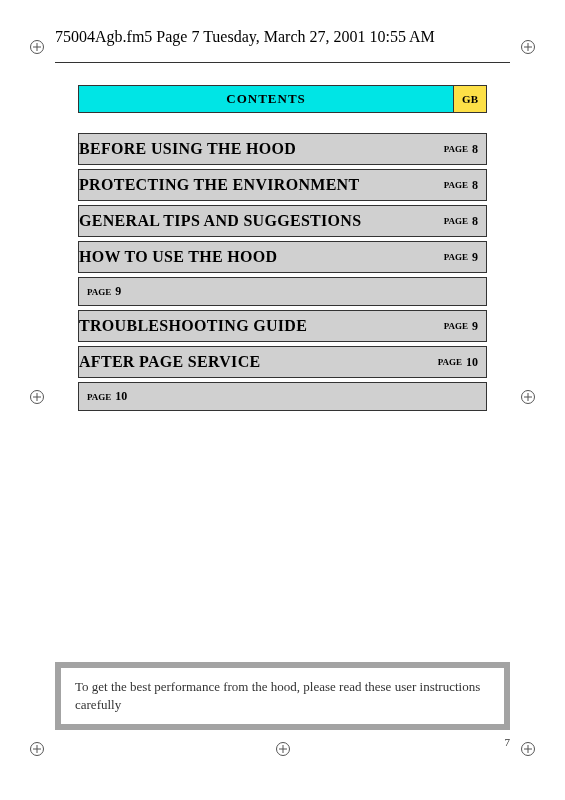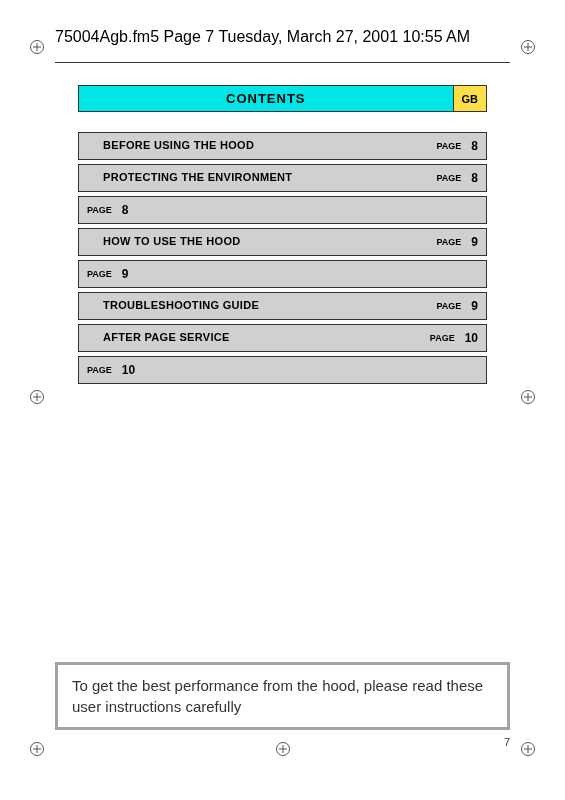--- a/index.html
+++ b/index.html
@@ -15,20 +15,21 @@
       font-family: Arial, Helvetica, sans-serif;
       position: relative;
       overflow: hidden;
     }
 
     .page {
       width: 565px;
       height: 800px;
       background: #ffffff;
       position: relative;
+      font-family: Liberation Serif, serif;
     }
 
     
     .header-bar {
       position: absolute;
       top: 28px;
       left: 55px;
       right: 55px;
       display: flex;
       align-items: center;
@@ -107,36 +108,36 @@
       justify-content: center;
       font-size: 11px;
       font-weight: bold;
       color: #000;
       min-width: 32px;
       border-left: 1.5px solid #333;
     }
 
     .toc-label {
       flex: 1;
-      padding: 6px 24px;
-      font-size: 11px;
+      padding: 6px 0;
+      font-size: 16px;
       font-weight: bold;
       color: #000;
       letter-spacing: 0.3px;
     }
 
     .toc-page {
       padding: 6px 8px;
       font-size: 10px;
       font-weight: bold;
       color: #000;
       white-space: nowrap;
       display: flex;
       align-items: center;
-      gap: 8px;
+      gap: 2px;
       justify-content: flex-end;
     }
 
     .toc-page .page-word {
       font-size: 9px;
       font-weight: bold;
       color: #000;
       text-transform: uppercase;
       margin-right: 2px;
     }
@@ -154,23 +155,23 @@
       display: flex;
       align-items: stretch;
     }
 
     
     .bottom-note {
       position: absolute;
       bottom: 70px;
       left: 55px;
       right: 55px;
-      border: 3px solid #a3a3a3;
+      border: 6px solid #a3a3a3;
       padding: 10px 14px;
-      font-size: 15px;
+      font-size: 13px;
       color: #333;
       line-height: 1.4;
     }
 
     
     .page-number {
       position: absolute;
       bottom: 52px;
       right: 55px;
       font-size: 11px;
@@ -283,20 +284,21 @@
           </div>
         </div>
         <div class="toc-row-wrapper">
           <div class="toc-label">PROTECTING THE ENVIRONMENT</div>
           <div class="toc-page">
             <span class="page-word">PAGE</span>
             <span class="page-num">8</span>
           </div>
         </div>
         <div class="toc-row-wrapper">
+          <div class="toc-label">GENERAL TIPS AND SUGGESTIONS</div>
           <div class="toc-page">
             <span class="page-word">PAGE</span>
             <span class="page-num">8</span>
           </div>
         </div>
         <div class="toc-row-wrapper">
           <div class="toc-label">HOW TO USE THE HOOD</div>
           <div class="toc-page">
             <span class="page-word">PAGE</span>
             <span class="page-num">9</span>

